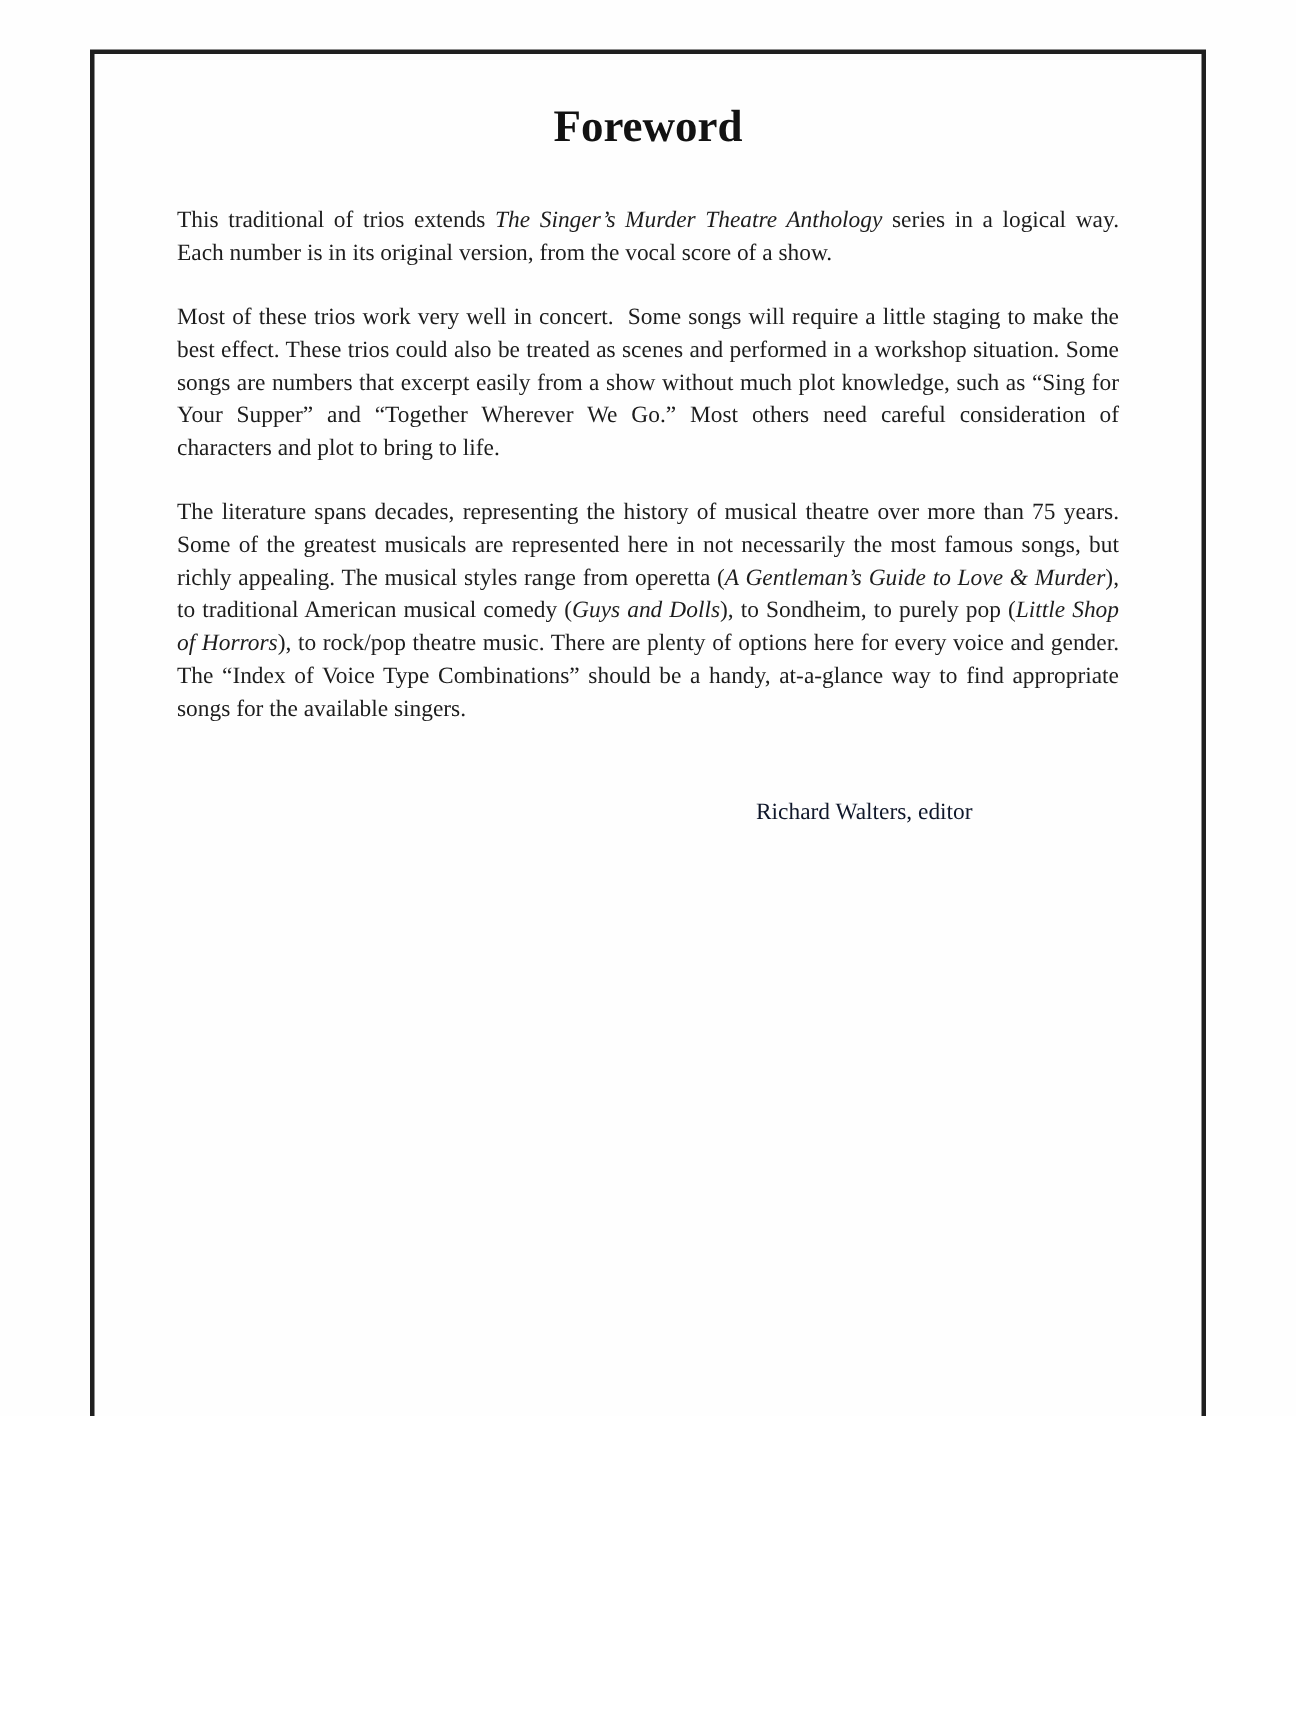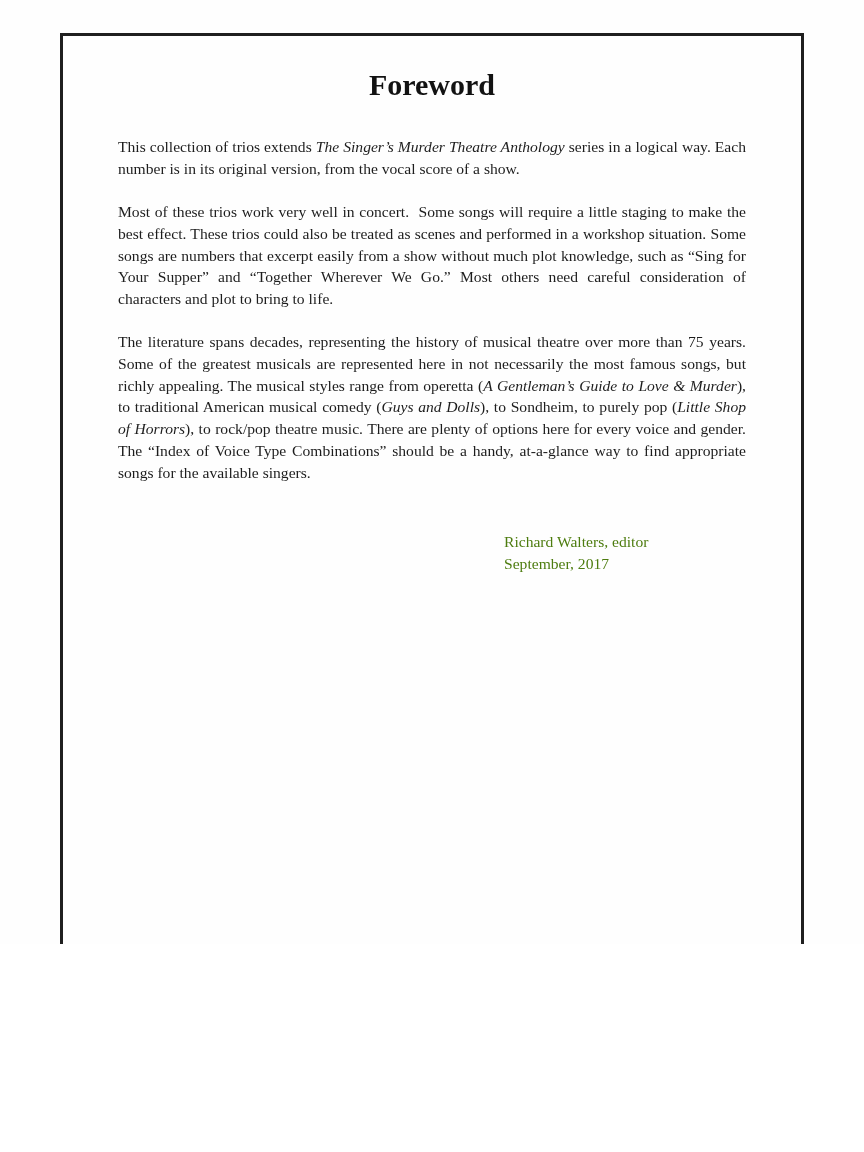--- a/index.html
+++ b/index.html
@@ -45,34 +45,33 @@
     margin: 0 0 21.7px 0;
   }
   .body-text i {
     font-style: italic;
   }
   .signature {
     margin: 48px 0 16px 441px;
     font-size: 15.6px;
     line-height: 21.7px;
     white-space: nowrap;
-    color: #4d7c0f;
+    color: #0f172a;
   }
 </style>
 </head>
 <body>
 
 <div class="page">
   <div class="frame">
     <h1 class="title">Foreword</h1>
 
     <div class="body-text">
-        <p><span>This collection of trios extends </span><i>The Singer’s Murder Theatre Anthology</i><span> series in a logical way. Each number is in its original version, from the vocal score of a show.</span></p>
+        <p><span>This traditional of trios extends </span><i>The Singer’s Murder Theatre Anthology</i><span> series in a logical way. Each number is in its original version, from the vocal score of a show.</span></p>
         <p><span>Most of these trios work very well in concert.&nbsp; Some songs will require a little staging to make the best effect. These trios could also be treated as scenes and performed in a workshop situation. Some songs are numbers that excerpt easily from a show without much plot knowledge, such as “Sing for Your Supper” and “Together Wherever We Go.” Most others need careful consideration of characters and plot to bring to life.</span></p>
         <p><span>The literature spans decades, representing the history of musical theatre over more than 75 years. Some of the greatest musicals are represented here in not necessarily the most famous songs, but richly appealing. The musical styles range from operetta (</span><i>A Gentleman’s Guide to Love &amp; Murder</i><span>), to traditional American musical comedy (</span><i>Guys and Dolls</i><span>), to Sondheim, to purely pop (</span><i>Little Shop of Horrors</i><span>), to rock/pop theatre music. There are plenty of options here for every voice and gender. The “Index of Voice Type Combinations” should be a handy, at-a-glance way to find appropriate songs for the available singers.</span></p>
       </div>
 
     <div class="signature">
       <div>Richard Walters, editor</div>
-      <div>September, 2017</div>
     </div>
   </div>
 </div>
 
 </body></html>

